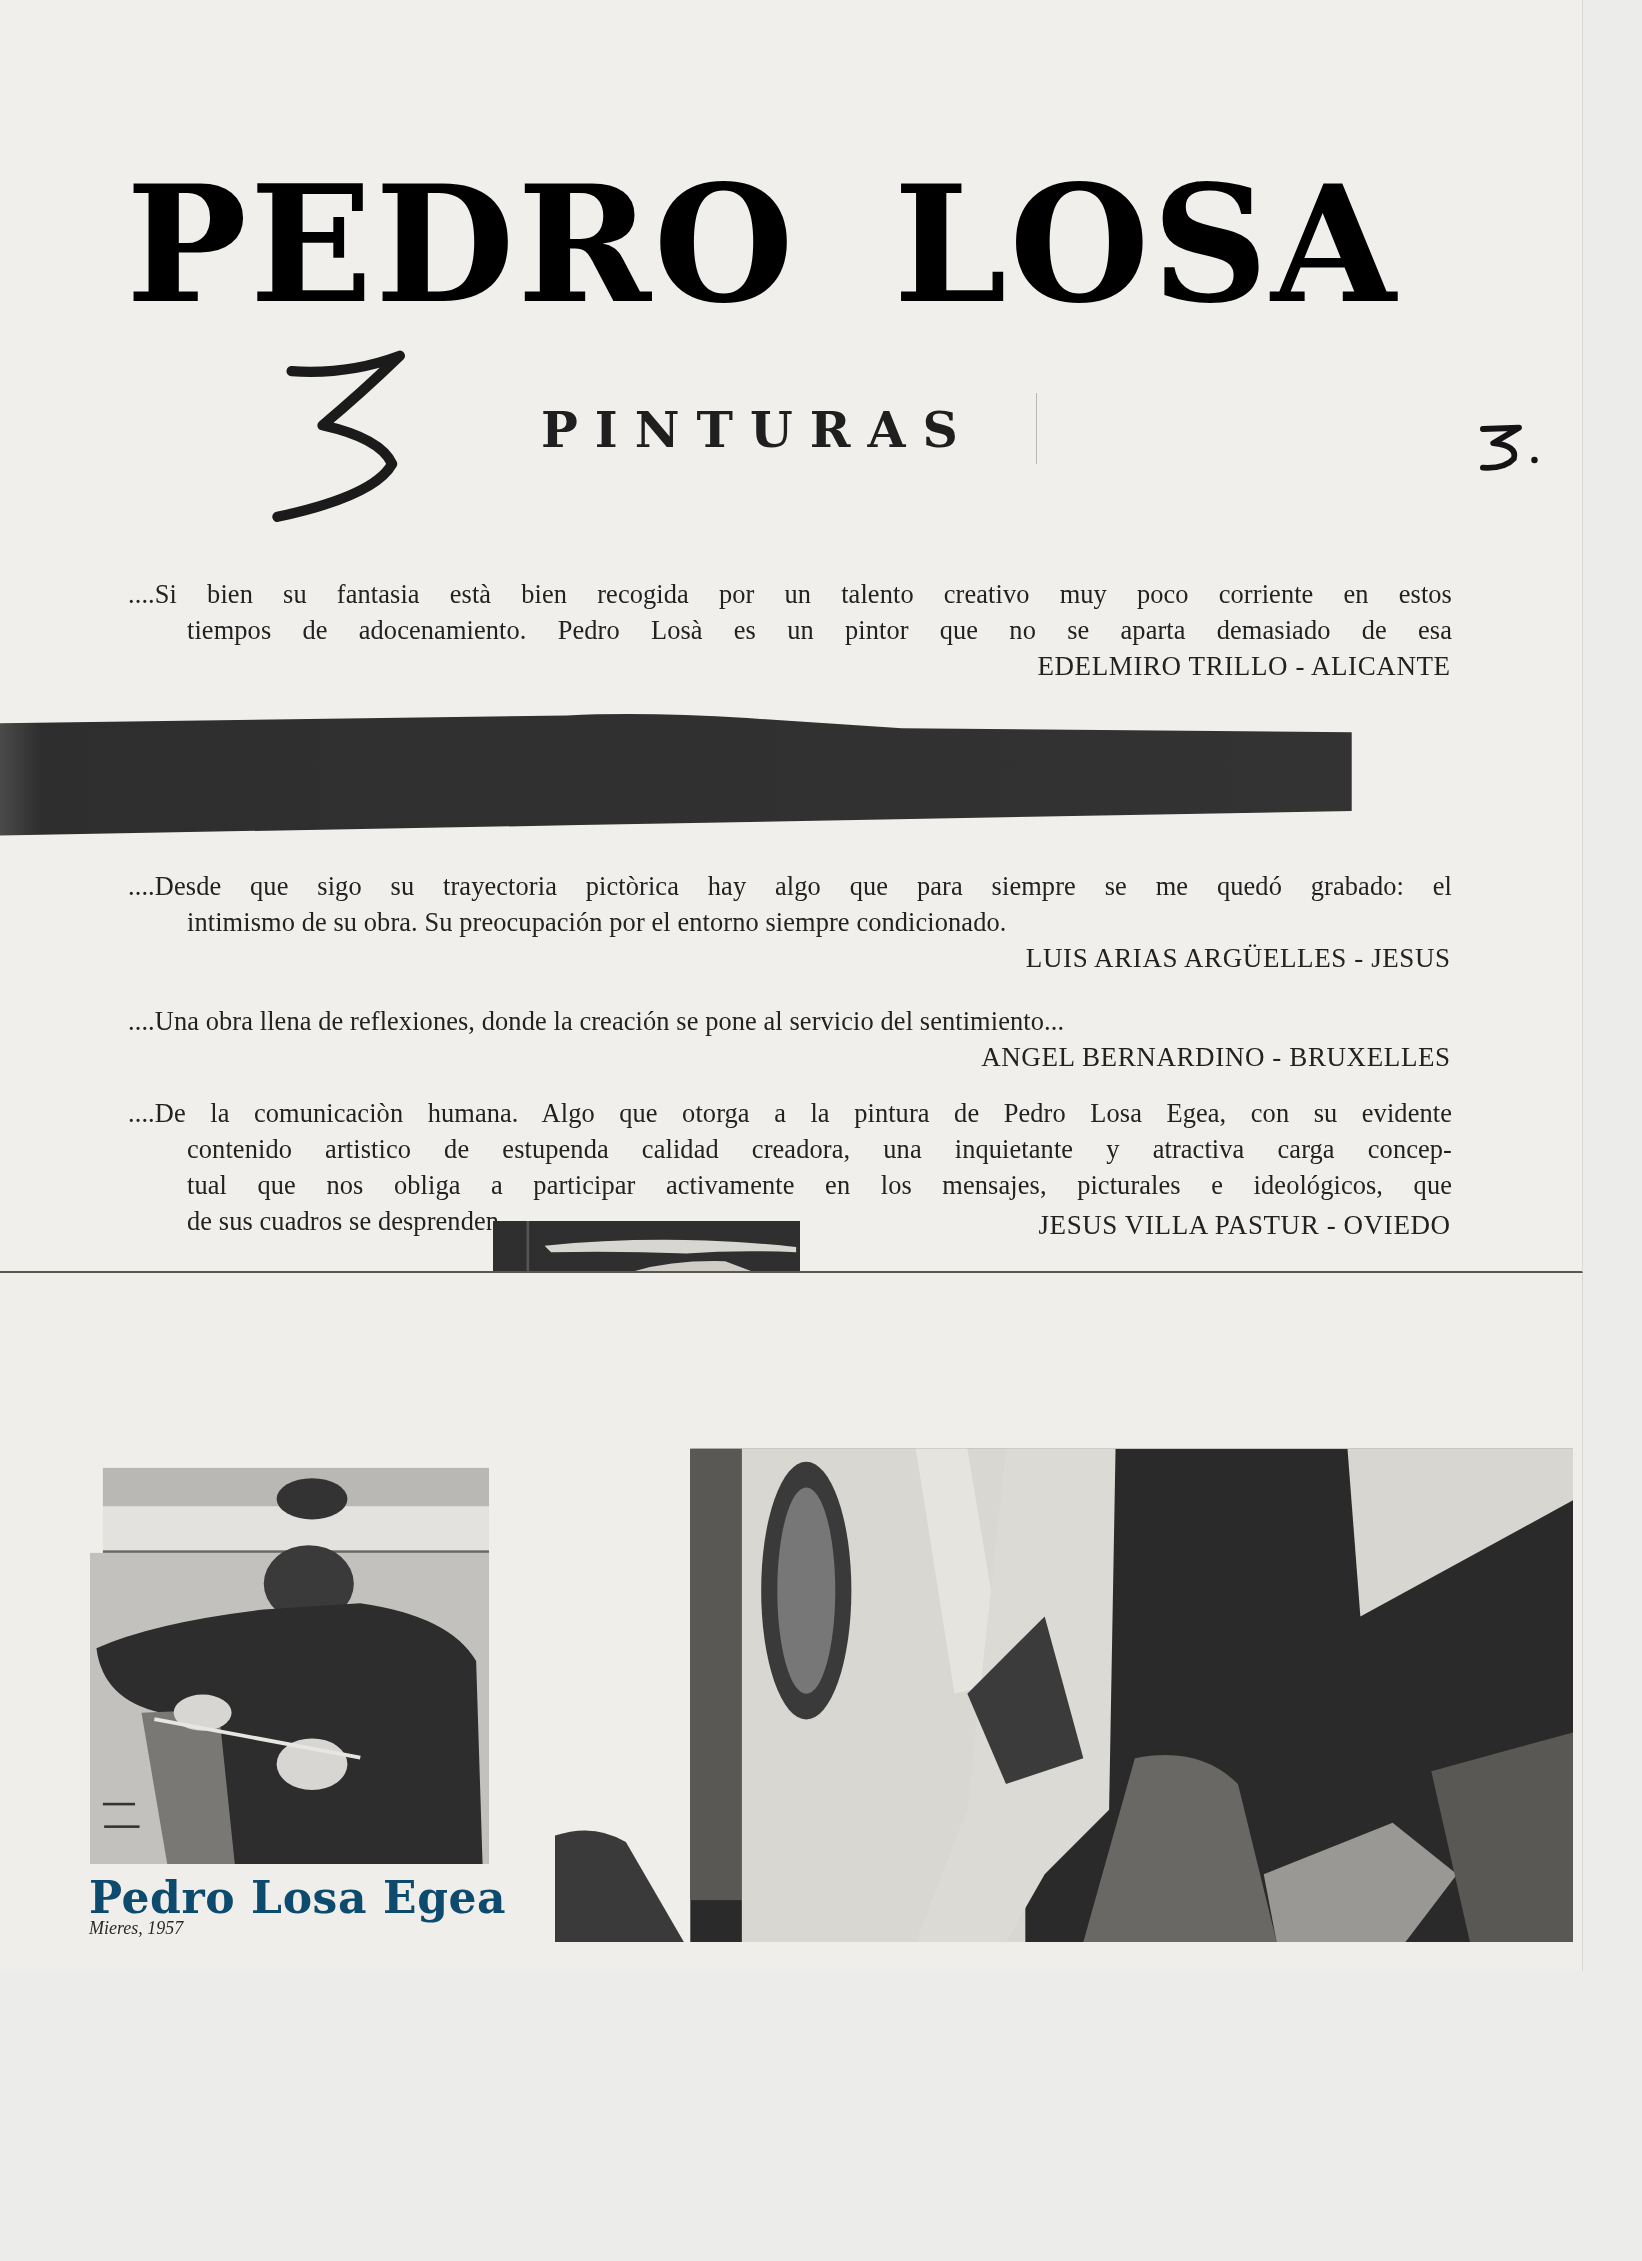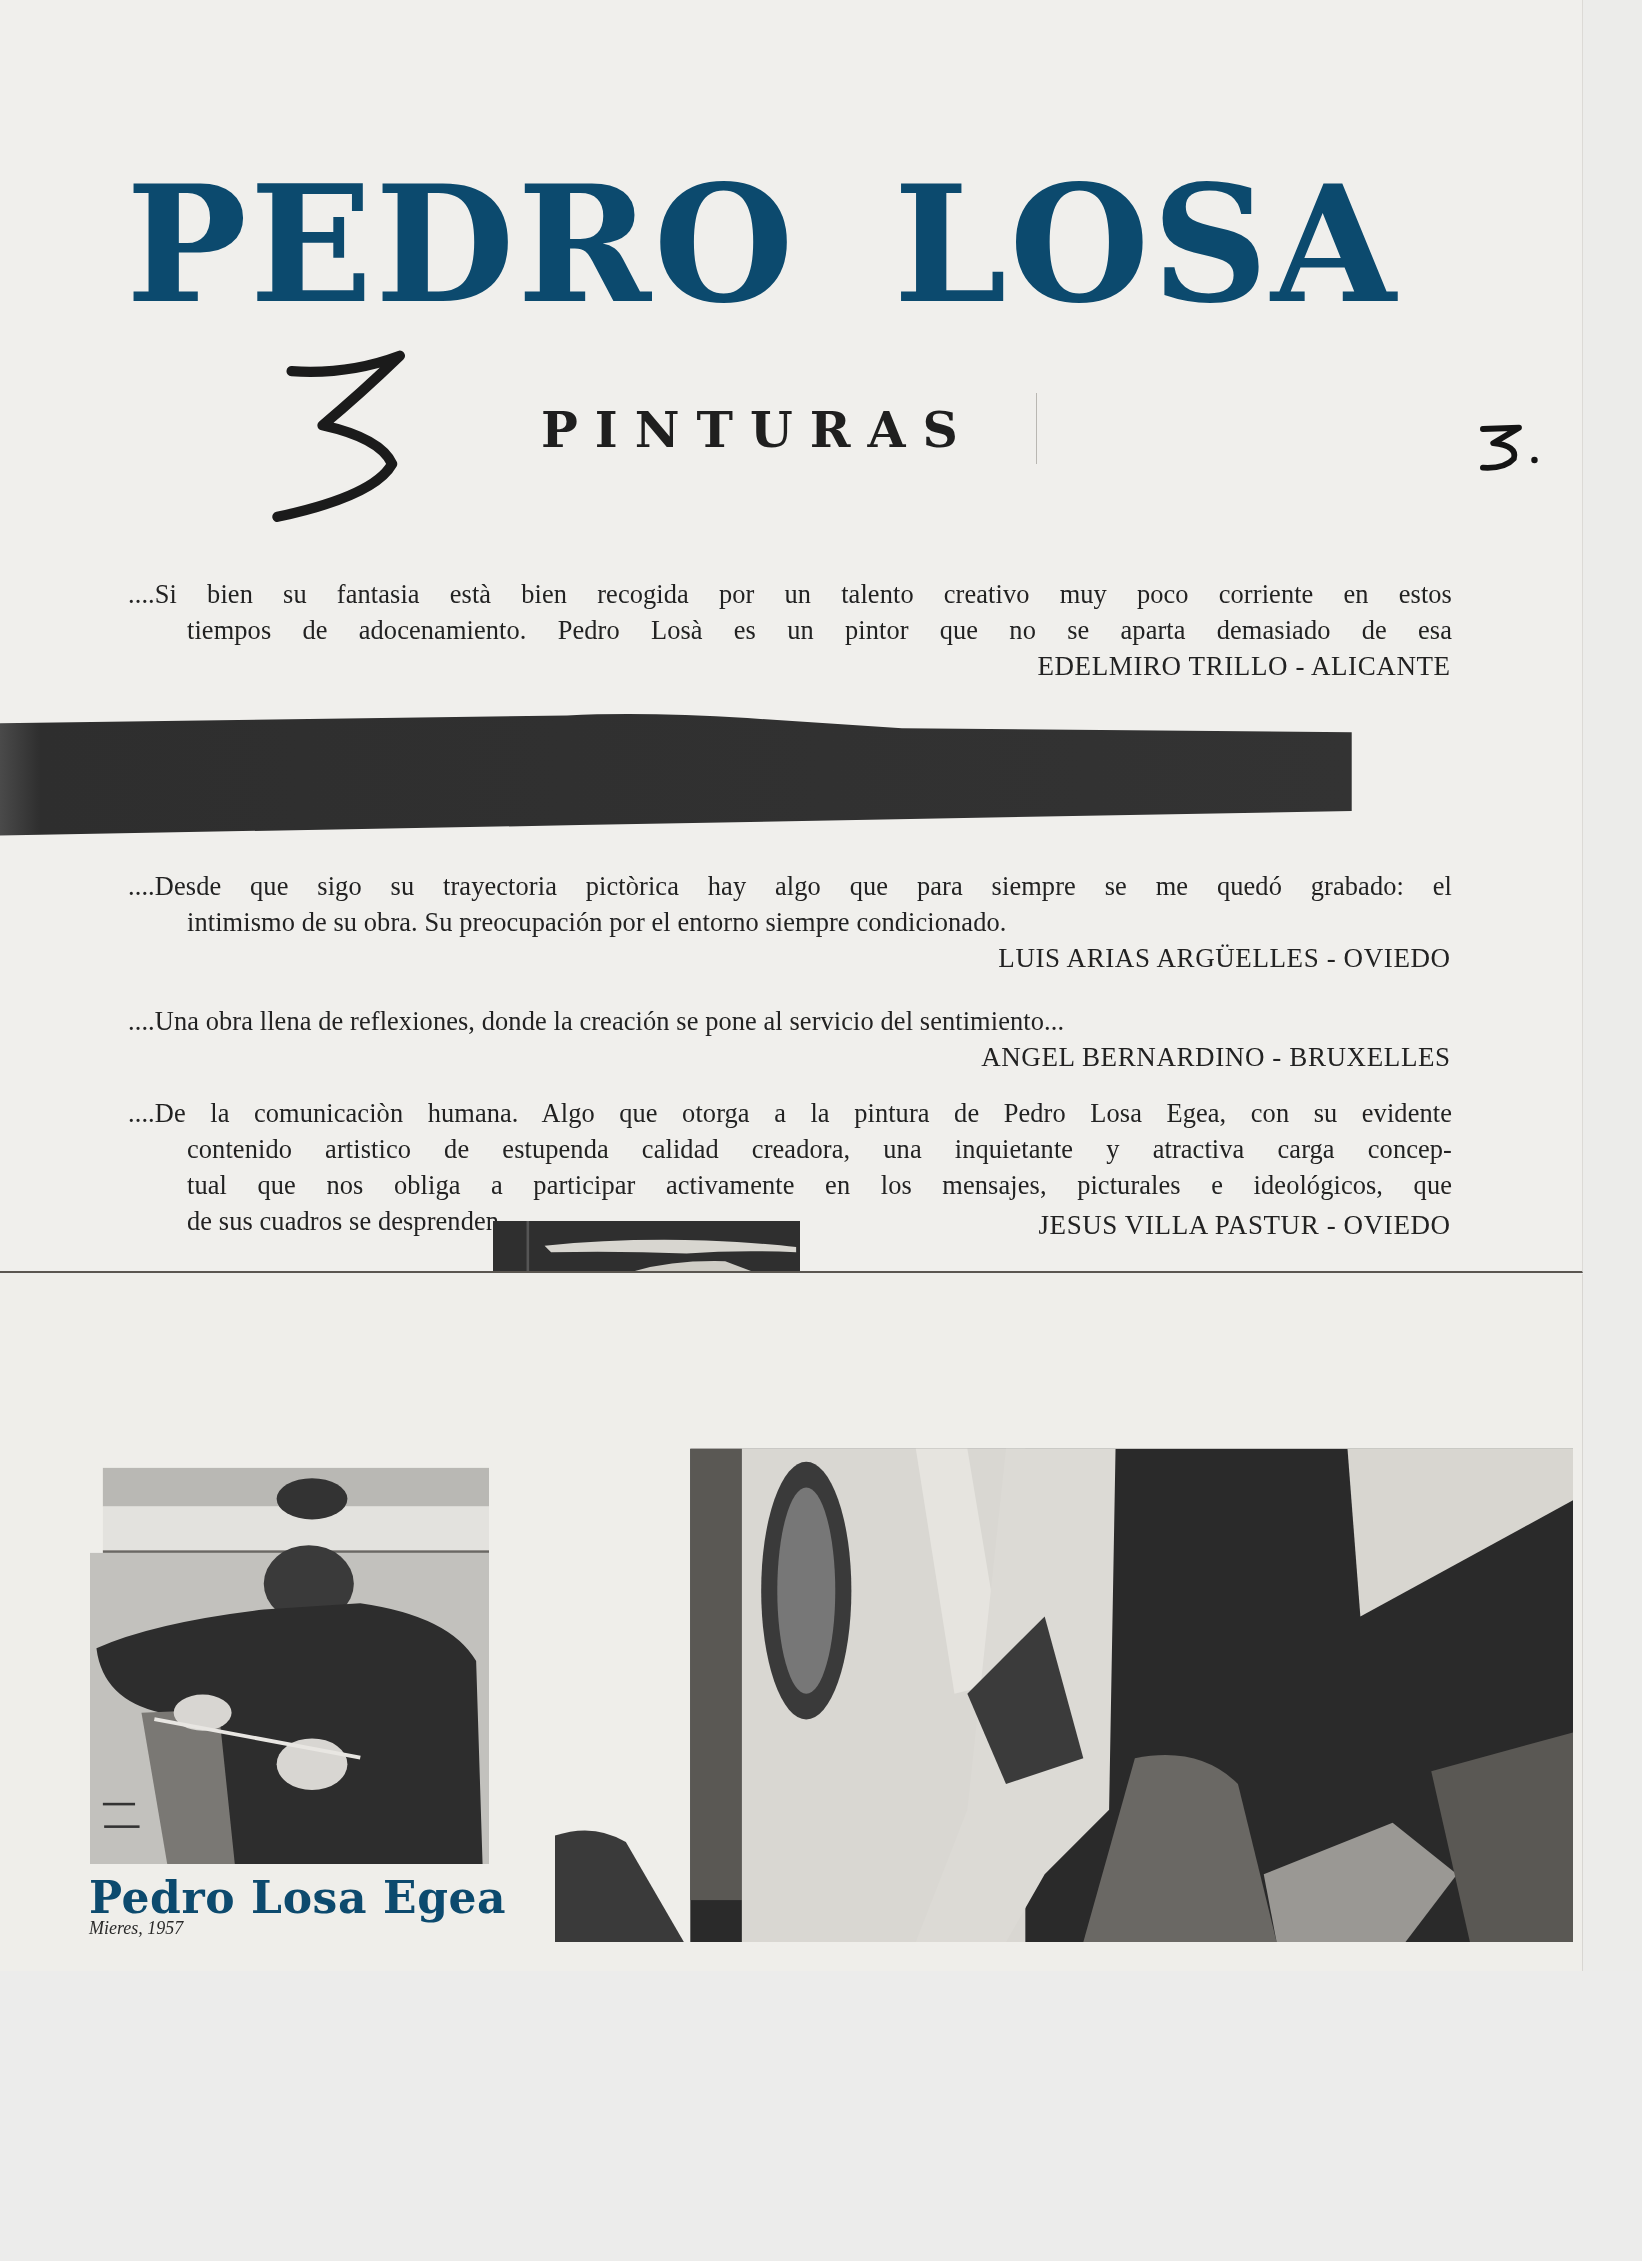--- a/index.html
+++ b/index.html
@@ -26,21 +26,21 @@
   }
   .bottom-blank {
     position:absolute; left:0; top:1971px; width:1643px; height:290px;
     background:#ececeb;
   }
 
   .title {
     position:absolute; left:126px; top:164px; width:1327px;
     font-family:"DejaVu Serif", serif; font-weight:bold;
     font-size:161px; letter-spacing:2.6px; line-height:1;
-    color:#0c4a6e; white-space:nowrap;
+    color:#000000; white-space:nowrap;
   }
   .title .gap { display:inline-block; width:97px; }
   .hand-3 { position:absolute; left:271px; top:348px; width:219px; height:174px; }
   .subtitle {
     position:absolute; left:541px; top:401px;
     font-family:"DejaVu Serif", serif; font-weight:bold;
     font-size:49px; letter-spacing:17px; color:#1f1f1f; white-space:nowrap;
   }
   .subtitle-rule { position:absolute; left:1036px; top:393px; width:1.3px; height:71px; background:#b9b7b2; }
   .page-mark { position:absolute; left:1479px; top:420px; width:71px; height:58px; }
@@ -113,21 +113,21 @@
         <stop offset="0.03" stop-color="#2e2e2e"></stop>
         <stop offset="1" stop-color="#333"></stop>
       </linearGradient>
     </defs>
     <path d="M0 22 L880 10 Q1000 4 1160 14 L1400 30 L2098 36 L2098 158 L900 180 L0 196 Z" fill="url(#bandfade)"></path>
   </svg>
 
   <div class="quote" style="top:854px;">
     <span class="line">....Desde que sigo su trayectoria pictòrica  hay algo que para siempre se me  quedó  grabado: el</span>
     <span class="line indent last">intimismo de su obra. Su preocupación por el entorno siempre condicionado.</span>
-    <span class="signature">LUIS ARIAS ARGÜELLES - OVIEDO</span>
+    <span class="signature">LUIS ARIAS ARGÜELLES - JESUS</span>
   </div>
 
   <div class="quote" style="top:989px;">
     <span class="line last">....Una obra llena de reflexiones, donde la  creación se pone al servicio del sentimiento...</span>
     <span class="signature">ANGEL BERNARDINO - BRUXELLES</span>
   </div>
 
   <div class="quote" style="top:1081px;">
     <span class="line">....De la comunicaciòn  humana. Algo que otorga a la pintura de Pedro Losa Egea, con su evidente</span>
     <span class="line indent">contenido  artistico de estupenda calidad creadora, una inquietante y atractiva carga concep-</span>

